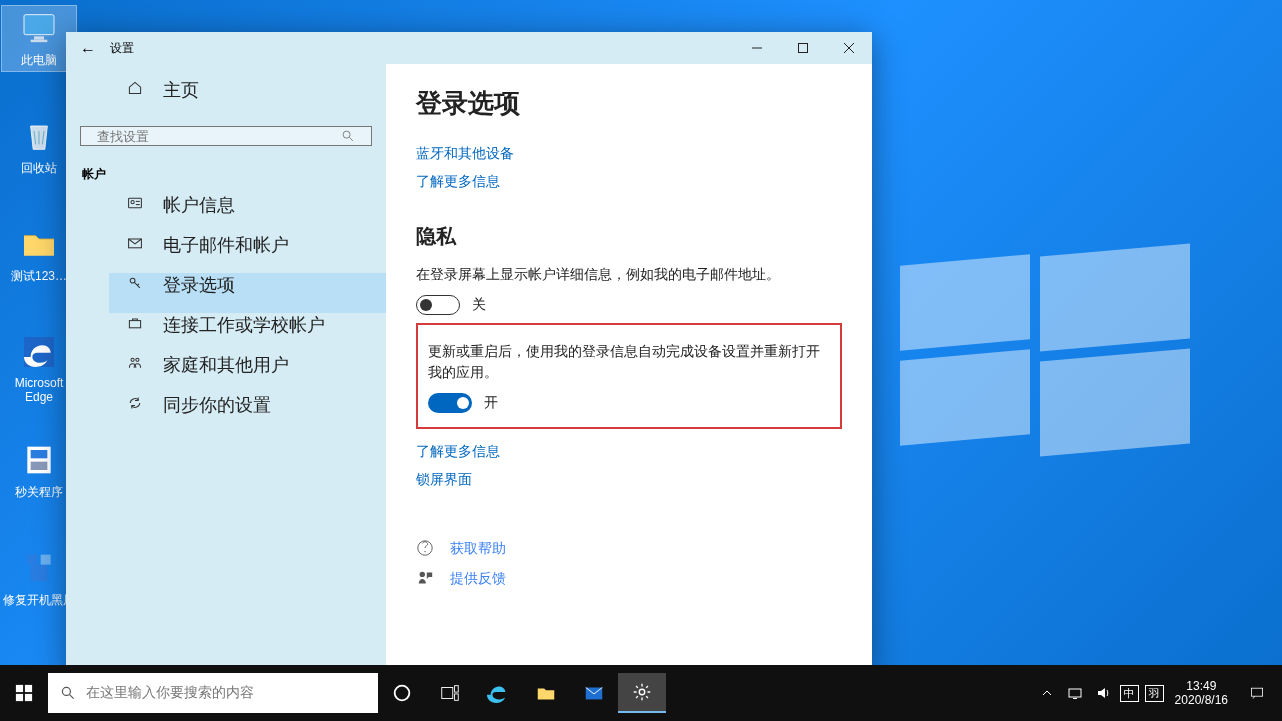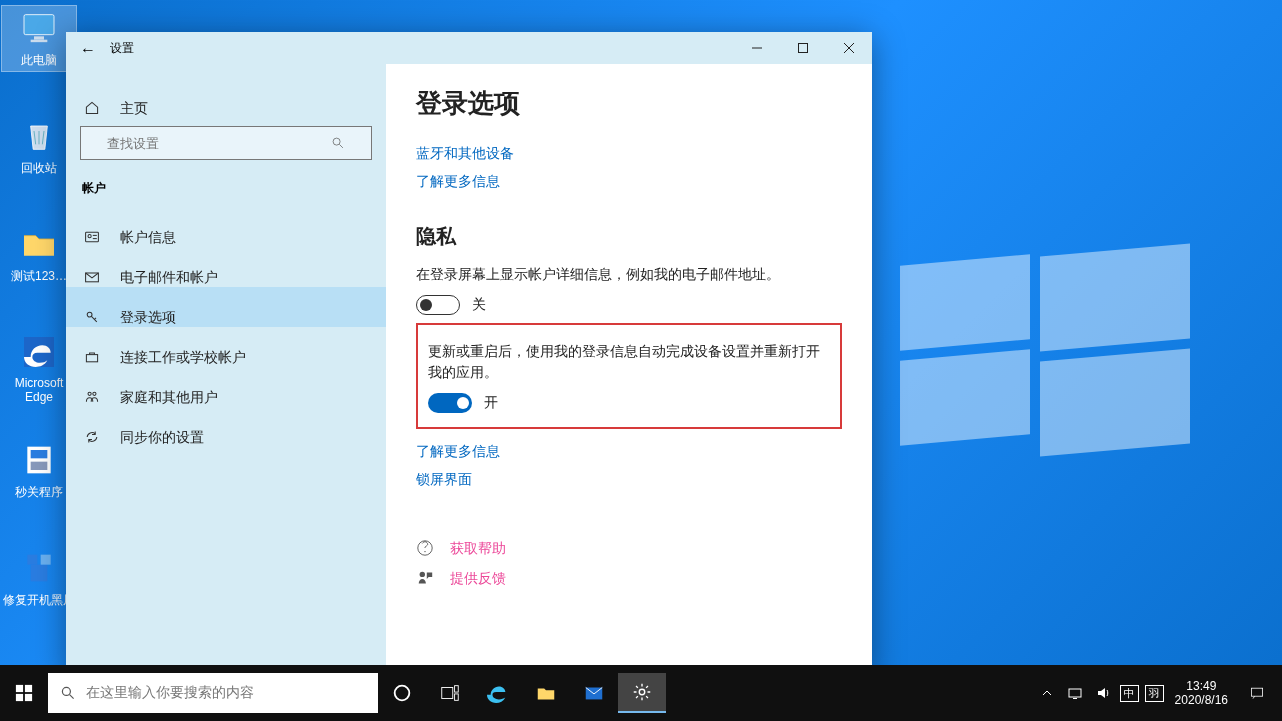--- a/index.html
+++ b/index.html
@@ -45,24 +45,24 @@
 .titlebar{height:32px;display:flex;align-items:center;background:#d6ecf5;}
 .titlebar .back{width:44px;text-align:center;font-size:16px;}
 .titlebar .title{font-size:12px;}
 .titlebar .spacer{flex:1;}
 .winbtn{width:46px;height:32px;display:flex;align-items:center;justify-content:center;color:#222;}
 .winbtn svg{width:10px;height:10px;stroke:#222;stroke-width:1;fill:none;}
 .body{flex:1;display:flex;overflow:hidden;}
 
 
 .sidebar{width:320px;background:#d6ecf5;padding:14px 0;overflow:auto;}
-.side-row{display:flex;align-items:flex-end;height:40px;padding:0 16px;font-size:14px;color:#222;}
+.side-row{display:flex;align-items:flex-start;height:40px;padding:0 16px;font-size:18px;color:#222;margin-left:43px;}
 .side-row .ic{width:20px;height:20px;margin-right:18px;display:flex;align-items:center;justify-content:center;}
 .side-row .ic svg{width:16px;height:16px;stroke:#333;fill:none;stroke-width:1.3;}
-.searchbox{margin:8px 14px 16px;height:34px;border:1px solid #777;background:#e9f4fa;display:flex;align-items:center;padding:0 26px;}
+.searchbox{margin:8px 14px 16px;height:20px;border:1px solid #777;background:#e9f4fa;display:flex;align-items:center;padding:0 16px;}
 .searchbox input{flex:1;border:none;background:transparent;font-size:13px;outline:none;}
 .searchbox svg{width:14px;height:14px;stroke:#555;fill:none;}
 .cat-head{padding:4px 16px 10px;font-size:12px;font-weight:600;}
 .side-row.active{background:#b8dff5;}
 
 
 .content{flex:1;background:#fff;padding:22px 30px;overflow:auto;font-size:14px;color:#222;}
 .content h1{font-size:26px;font-weight:600;margin-bottom:24px;}
 .content h2{font-size:20px;font-weight:600;margin:32px 0 14px;}
 .link{color:#0067c0;font-size:14px;margin:10px 0;display:block;}
@@ -71,21 +71,21 @@
 .toggle .track{width:44px;height:20px;border-radius:10px;position:relative;margin-right:12px;}
 .toggle.off .track{border:1px solid #333;background:#fff;}
 .toggle.off .knob{width:12px;height:12px;border-radius:50%;background:#333;position:absolute;left:3px;top:3px;}
 .toggle.on .track{background:#0067c0;}
 .toggle.on .knob{width:12px;height:12px;border-radius:50%;background:#fff;position:absolute;right:3px;top:4px;}
 .toggle .lbl{font-size:14px;}
 .highlight{border:2px solid #d73a3a;padding:8px 10px;margin:8px 0 14px;}
 .help-row{display:flex;align-items:center;margin:10px 0;}
 .help-row .ic{width:20px;height:20px;margin-right:14px;}
 .help-row .ic svg{width:18px;height:18px;fill:#555;}
-.help-row a{color:#ec4899;font-size:14px;}
+.help-row a{color:#3b82f6;font-size:14px;}
 
 
 .content::-webkit-scrollbar{width:8px;}
 </style>
 </head>
 <body>
 
 <div class="desktop">
 
   <div class="winlogo">

